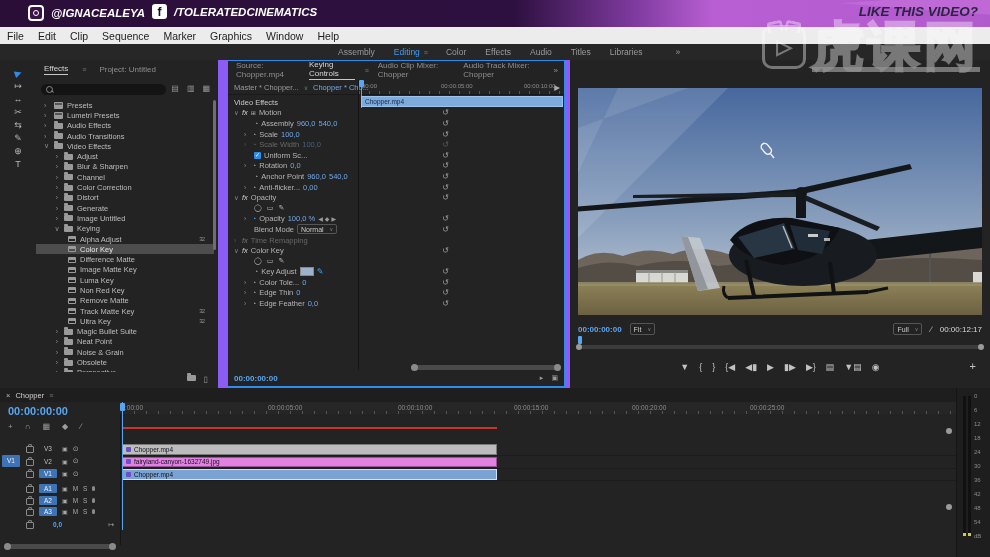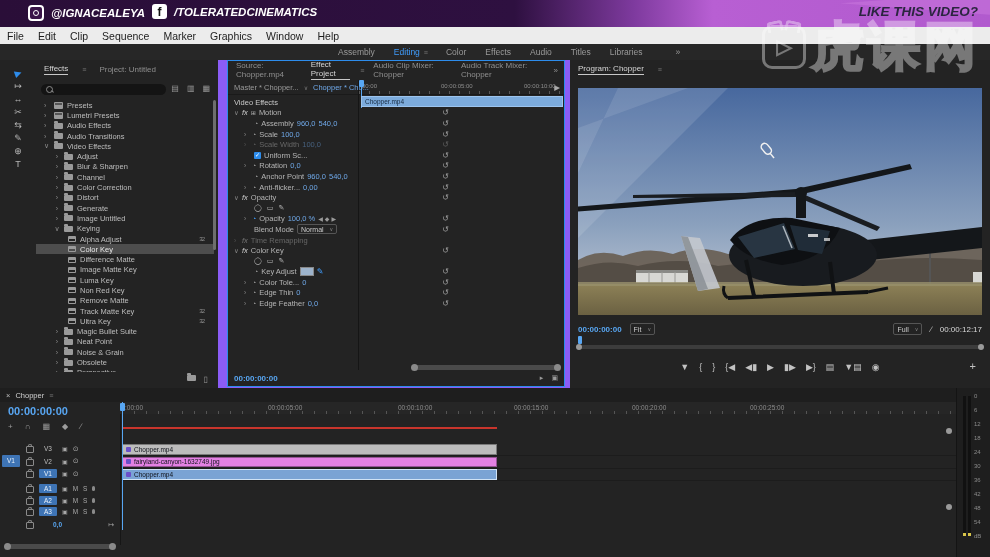--- a/index.html
+++ b/index.html
@@ -154,21 +154,21 @@
   .sub-en{font-size:20px;margin-top:3px;}
   
   .wm{left:762px;top:12px;display:flex;align-items:center;gap:6px;opacity:.5;pointer-events:none;z-index:50;}
   .wm-logo{width:38px;height:38px;border:3px solid rgba(255,255,255,.75);border-radius:10px;position:relative;
            display:flex;align-items:center;justify-content:center;}
   .wm-logo::before,.wm-logo::after{content:"";position:absolute;top:-7px;width:10px;height:8px;
            border:3px solid rgba(255,255,255,.75);border-bottom:none;border-radius:4px 4px 0 0;}
   .wm-logo::before{left:2px;transform:rotate(-12deg);}
   .wm-logo::after{right:2px;transform:rotate(12deg);}
   .wm-play{color:transparent;-webkit-text-stroke:2px rgba(255,255,255,.75);font-size:18px;}
-  .wm-text{font-size:52px;font-weight:bold;letter-spacing:4px;color:transparent;-webkit-text-stroke:2.5px rgba(255,255,255,.75);}
+  .wm-text{font-size:52px;font-weight:bold;letter-spacing:4px;color:transparent;text-decoration:underline;-webkit-text-stroke:2.5px rgba(255,255,255,.75);}
 </style>
 </head>
 <body>
 
 <div class="screen">
 
   <div class="abs banner"></div>
   <div class="abs banner-facet"></div>
   <div class="abs banner-bulge"></div>
   <div class="abs soc" style="left:28px;top:5px;">
@@ -457,21 +457,21 @@
     <div class="vscroll"></div>
     <div class="fxbottom">
       <span class="folder"></span>
       <span>▯</span>
     </div>
   </div>
 
   <div class="abs panel ec">
     <div class="ptabs" style="gap:10px;">
       <span>Source: Chopper.mp4</span>
-      <span class="ptab-active">Effect Project</span>
+      <span class="ptab-active">Keying Controls</span>
       <span class="hmenu">≡</span>
       <span>Audio Clip Mixer: Chopper</span>
       <span>Audio Track Mixer: Chopper</span>
       <span style="margin-left:auto;margin-right:6px;">»</span>
     </div>
     <div class="ec-head">
       <span>Master * Chopper...</span>
       <span style="color:#777;font-size:6px;">∨</span>
       <span style="color:#6fa8e8;">Chopper * Cho...</span>
       <span style="margin-left:auto;margin-right:4px;color:#aaa;">▶</span>
@@ -633,24 +633,20 @@
     <div class="ec-bottom">
       <span class="tc-blue" style="font-size:8px;">00:00:00:00</span>
       <span style="display:flex;gap:8px;color:#9a9a9a;font-size:7px;">
         <span>▸</span>
         <span>▣</span>
       </span>
     </div>
   </div>
 
   <div class="abs panel prog">
-    <div class="ptabs">
-      <span class="ptab-active">Program: Chopper</span>
-      <span class="hmenu">≡</span>
-    </div>
     <div class="viewport">
       <svg width="404" height="227" viewBox="0 0 404 227">
         <defs>
           <linearGradient id="sky" x1="0" y1="0" x2="0" y2="1">
             <stop offset="0" stop-color="#47689e"></stop>
             <stop offset="0.6" stop-color="#8aa0bd"></stop>
             <stop offset="1" stop-color="#c9cfd8"></stop>
           </linearGradient>
           <linearGradient id="grass" x1="0" y1="0" x2="0" y2="1">
             <stop offset="0" stop-color="#8d8157"></stop>

